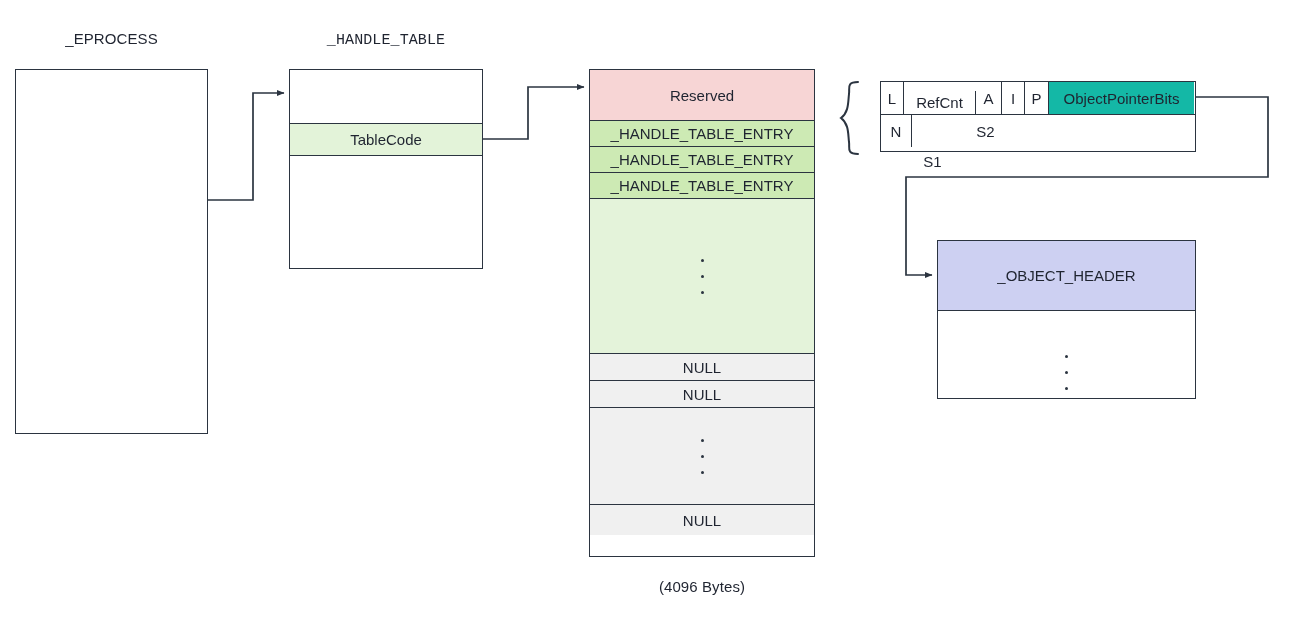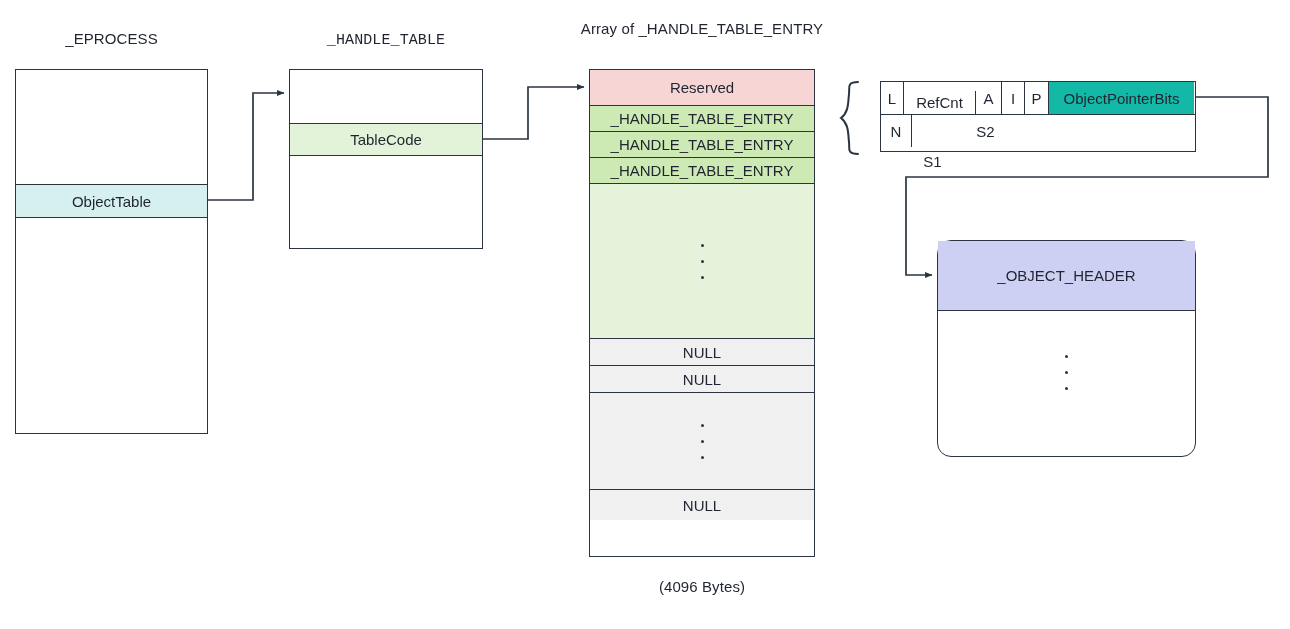--- a/index.html
+++ b/index.html
@@ -99,36 +99,34 @@
              C846,82 850,88 849,94
              C848,102 849,112 841,118
              C849,124 848,134 849,142
              C850,148 846,154 858,154" fill="none" stroke="#2b3440" stroke-width="2" stroke-linecap="round"></path>
   </svg>
 
   <div class="abs caption" style="left:15px;top:30px;width:193px;">_EPROCESS</div>
 
   <div class="abs struct" style="left:15px;top:69px;width:193px;height:365px;">
     <div class="row" style="height:114px;"></div>
-    <div class="row hl-cyan" style="height:34px;">ObjectTable</div>
     <div class="row" style="height:214px;"></div>
   </div>
 
   <div class="abs caption" style="left:289px;top:32px;width:194px;font-family:Liberation Mono, monospace;">_HANDLE_TABLE</div>
 
-  <div class="abs struct" style="left:289px;top:69px;width:194px;height:180px;">
+  <div class="abs struct" style="left:289px;top:69px;width:194px;height:200px;">
     <div class="row" style="height:53px;"></div>
     <div class="row hl-green" style="height:33px;">TableCode</div>
     <div class="row" style="height:111px;"></div>
   </div>
 
-  <div class="abs caption" style="left:560px;top:20px;width:284px;">Array of _HANDLE_TABLE_ENTRY</div>
 
   <div class="abs arr" style="left:589px;top:69px;width:226px;height:488px;">
-    <div class="cell c-res" style="height:36px;">Reserved</div>
+    <div class="cell c-res" style="height:51px;">Reserved</div>
     <div class="cell c-ent" style="height:26px;">_HANDLE_TABLE_ENTRY</div>
     <div class="cell c-ent" style="height:26px;">_HANDLE_TABLE_ENTRY</div>
     <div class="cell c-ent" style="height:26px;">_HANDLE_TABLE_ENTRY</div>
     <div class="cell c-gap dots" style="height:155px;">
       <span class="dot"></span>
       <span class="dot"></span>
       <span class="dot"></span>
     </div>
     <div class="cell c-null" style="height:27px;">NULL</div>
     <div class="cell c-null" style="height:27px;">NULL</div>
@@ -151,21 +149,21 @@
       <div class="btcell" style="width:24px;">P</div>
       <div class="btcell cyan" style="width:145px;">ObjectPointerBits</div>
     </div>
     <div class="btrow">
       <div class="btcell" style="width:31px;">N</div>
       <div class="btcell" style="width:42px;margin-top:46px;">S1</div>
       <div class="btcell" style="width:63px;">S2</div>
     </div>
   </div>
 
-  <div class="abs struct" style="left:937px;top:240px;width:259px;height:217px;border-radius:14px;">
+  <div class="abs struct" style="left:937px;top:240px;width:259px;height:159px;">
     <div class="row hl-purple" style="height:70px;">_OBJECT_HEADER</div>
     <div class="row dots" style="height:123px;">
       <span class="dot"></span>
       <span class="dot"></span>
       <span class="dot"></span>
     </div>
   </div>
 
 </div>
 

